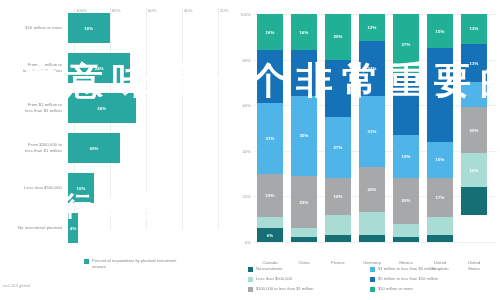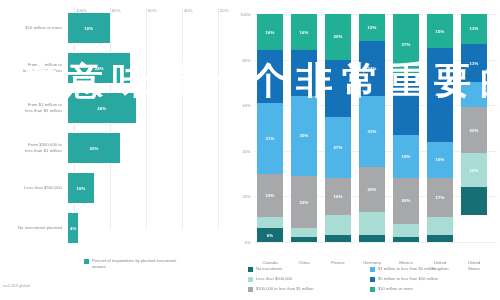--- a/index.html
+++ b/index.html
@@ -329,15 +329,16 @@
         </div>
         <div class="rc-legend-item">
           <span class="rc-legend-sw" style="background: rgb(33, 176, 150);"></span>
           <span class="rc-legend-tx">$10 million or more</span>
         </div>
       </div>
   </div>
 
   <div class="overlay">
     <div class="ov-line ov-1">这意味着一个非常重要的</div>
+    <div class="ov-line ov-2">进行处理</div>
   </div>
 
 </div>
 
 </body></html>

